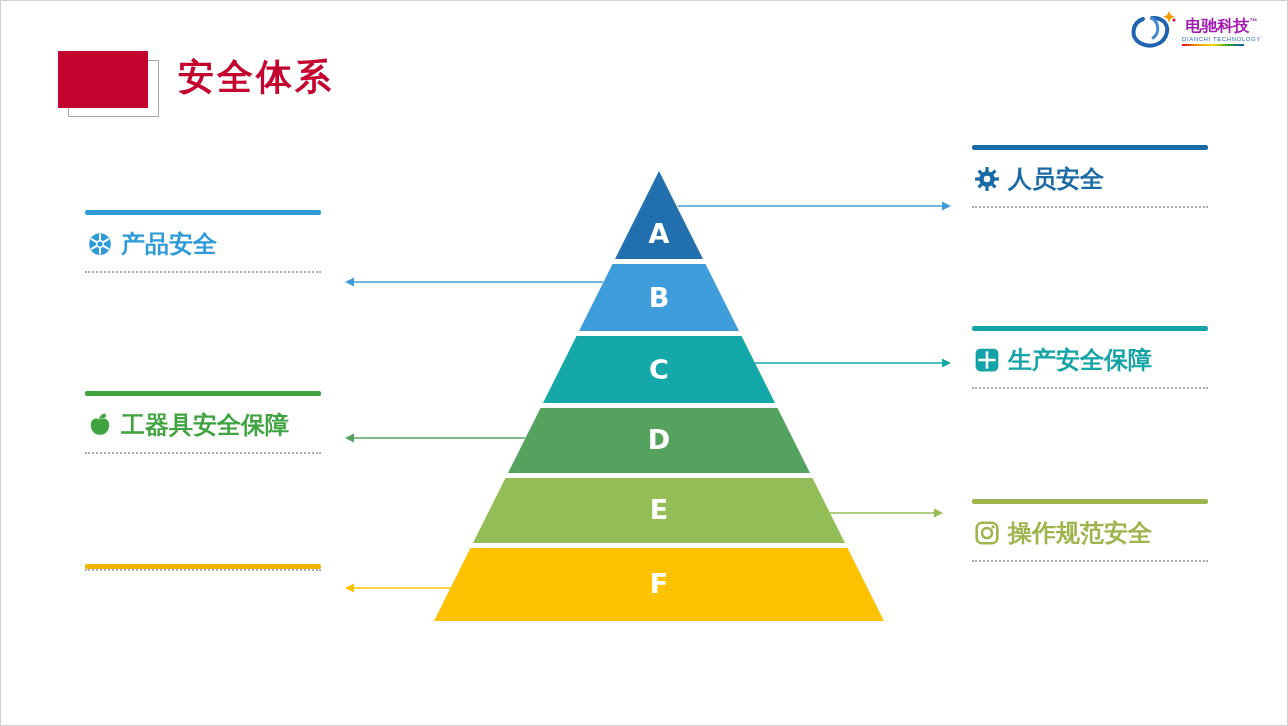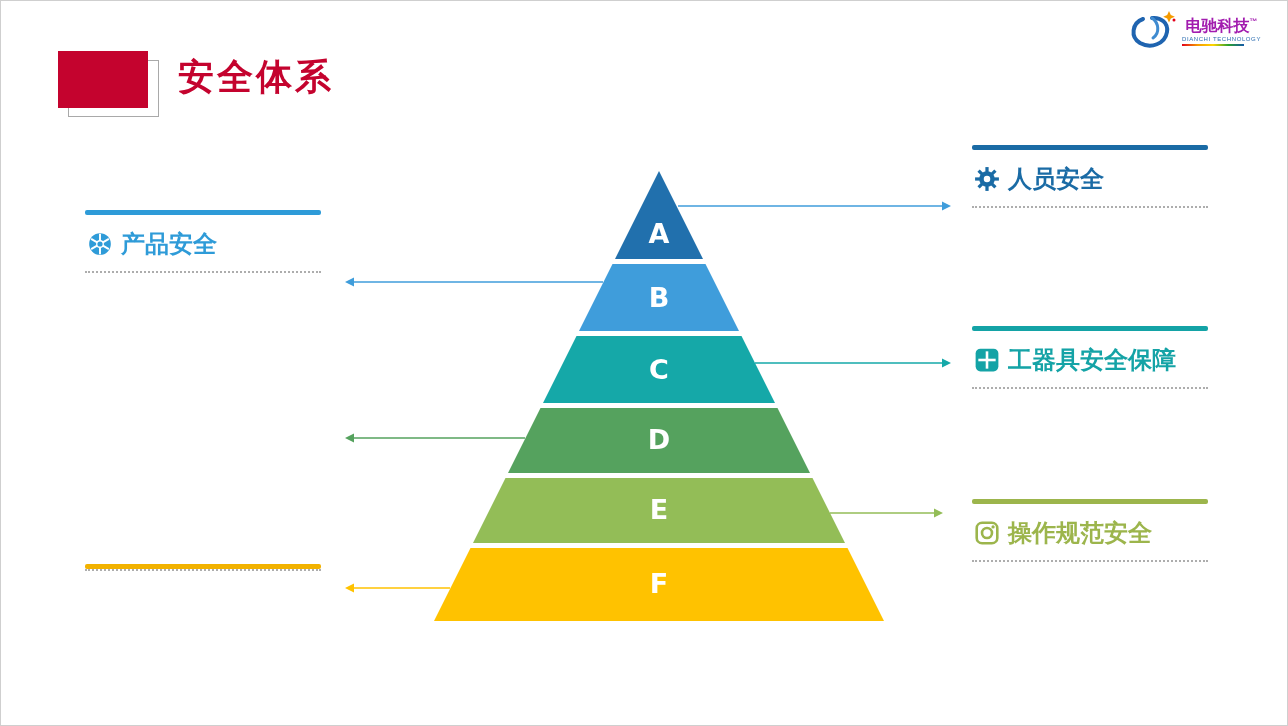--- a/index.html
+++ b/index.html
@@ -100,20 +100,34 @@
             <line x1="20.2" y1="7.2" x2="3.8" y2="16.8"></line>
           </g>
           <circle cx="12" cy="12" r="3" fill="currentColor" stroke="#fff" stroke-width="1.2"></circle>
           </svg>
       </span>
       <span>产品安全</span>
     </div>
     <div class="label-dotted"></div>
   </div>
 
+  <div class="label-block" style="left:84px;top:390px;">
+    <div class="label-bar" style="background: rgb(63, 164, 63);"></div>
+    <div class="label-row" style="color: rgb(63, 164, 63);">
+      <span class="icon">
+        <svg viewBox="0 0 24 24" fill="currentColor">
+          <path d="M12 7.5 C9 4.5 3.5 6 3.5 12 C3.5 17.5 8 22 12 20.8 C16 22 20.5 17.5 20.5 12 C20.5 6 15 4.5 12 7.5 Z"></path>
+          <path d="M12 7.5 C12 4.5 13.5 3 16 2.2" fill="none" stroke="currentColor" stroke-width="1.6" stroke-linecap="round"></path>
+          <ellipse cx="15.5" cy="4.2" rx="2.6" ry="1.3" transform="rotate(-30 15.5 4.2)"></ellipse>
+          </svg>
+      </span>
+      <span>工器具安全保障</span>
+    </div>
+    <div class="label-dotted"></div>
+  </div>
 
   <div class="label-block" style="left:84px;top:563px;">
     <div class="label-bar" style="background: rgb(242, 178, 0);"></div>
     <div class="label-dotted"></div>
   </div>
 
   <div class="label-block" style="left:971px;top:144px;">
     <div class="label-bar" style="background: rgb(26, 107, 165);"></div>
     <div class="label-row" style="color: rgb(26, 107, 165);">
       <span class="icon">
@@ -140,21 +154,21 @@
   <div class="label-block" style="left:971px;top:325px;">
     <div class="label-bar" style="background: rgb(20, 163, 166);"></div>
     <div class="label-row" style="color: rgb(20, 163, 166);">
       <span class="icon">
         <svg viewBox="0 0 24 24">
           <rect x="1.5" y="1.5" width="21" height="21" rx="4.5" fill="currentColor"></rect>
           <line x1="12" y1="4" x2="12" y2="20" stroke="#ffffff" stroke-width="2.4"></line>
           <line x1="4" y1="12" x2="20" y2="12" stroke="#ffffff" stroke-width="2.4"></line>
           </svg>
       </span>
-      <span>工器具安全保障</span>
+      <span>生产安全保障</span>
     </div>
     <div class="label-dotted"></div>
   </div>
 
   <div class="label-block" style="left:971px;top:498px;">
     <div class="label-bar" style="background: rgb(156, 181, 76);"></div>
     <div class="label-row" style="color: rgb(156, 181, 76);">
       <span class="icon">
         <svg viewBox="0 0 24 24" fill="none" stroke="currentColor">
           <rect x="2.5" y="2.5" width="19" height="19" rx="5" stroke-width="2.4"></rect>

